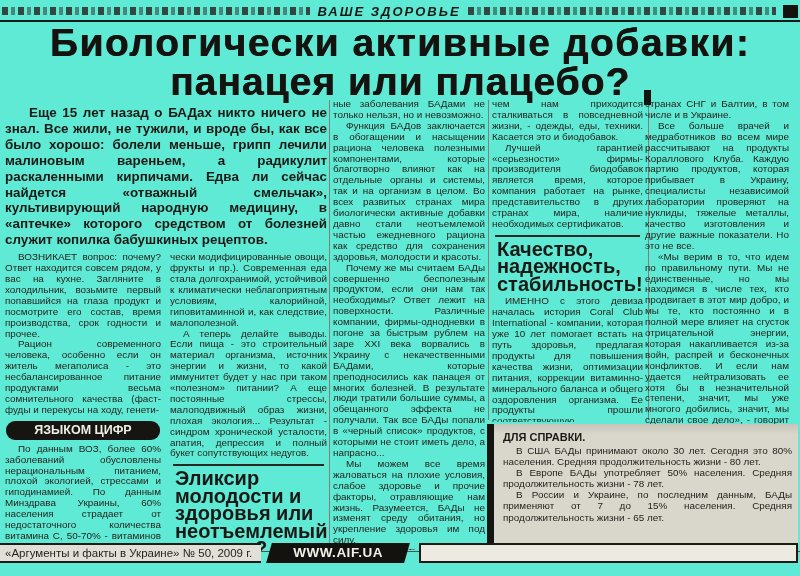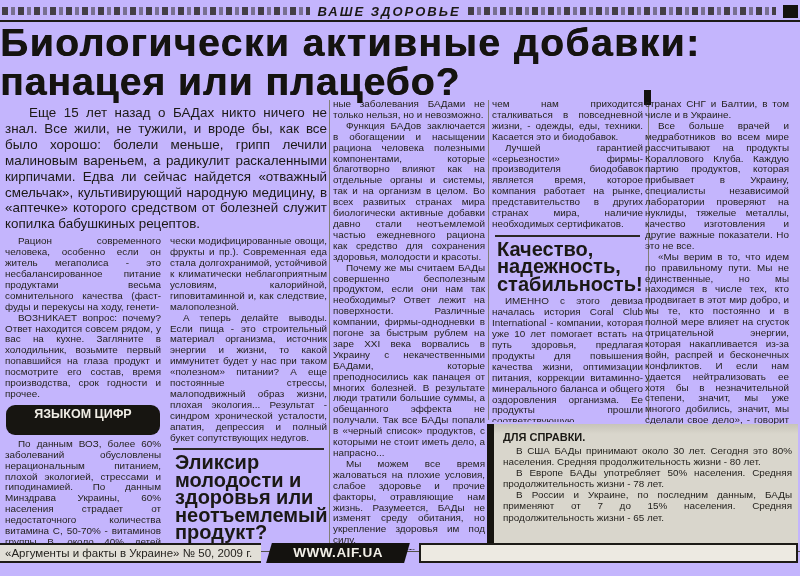--- a/index.html
+++ b/index.html
@@ -1,45 +1,45 @@
 <!DOCTYPE html>
 <html lang="ru"><head>
 <meta charset="utf-8">
 <style>
   html,body{margin:0;padding:0;}
   body{background:#b8b5ad;font-family:"Liberation Sans",sans-serif;}
-  .page{position:relative;width:800px;height:576px;background:#c4b5fd;overflow:hidden;color:#25231f;margin:0 auto;}
+  .page{position:relative;width:800px;height:576px;background:#5eead4;overflow:hidden;color:#25231f;margin:0 auto;}
 
   
   .kicker{position:absolute;top:3px;left:2px;right:2px;height:16px;display:flex;align-items:center;gap:7px;z-index:2;}
   .dashline{flex:1;height:8px;background:repeating-linear-gradient(90deg,rgba(45,42,38,.85) 0 6px,rgba(45,42,38,0) 6px 9px,rgba(45,42,38,.5) 9px 13px,rgba(45,42,38,0) 13px 16px);}
   .kicker-title{font-weight:bold;font-style:italic;font-size:13px;letter-spacing:2px;color:#1b1915;white-space:nowrap;}
   .corner{width:15px;height:13px;background:#14120f;}
   .top-rule{position:absolute;top:20px;left:0;width:800px;height:2px;background:#1d1b17;}
 
   
-  .headline{position:absolute;top:23px;left:0;width:800px;text-align:left;font-weight:bold;color:#151310;line-height:39px;z-index:1;}
+  .headline{position:absolute;top:23px;left:0;width:800px;text-align:center;font-weight:bold;color:#151310;line-height:39px;z-index:1;}
   .headline .l1{font-size:39px;letter-spacing:1.5px;text-shadow:.6px 0 0 #151310;}
   .headline .l2{font-size:39px;letter-spacing:1px;text-shadow:.6px 0 0 #151310;}
 
   
   .left-region{position:absolute;left:5px;top:105px;width:322px;height:447px;overflow:hidden;}
-  .lead{font-weight:normal;font-size:13.4px;line-height:15.9px;text-align:justify;text-indent:24px;color:#1b1915;}
+  .lead{font-weight:bold;font-size:13.4px;line-height:15.9px;text-align:justify;text-indent:24px;color:#1b1915;}
   .twocol{display:flex;gap:9px;margin-top:4px;}
   .subcol{width:157px;font-size:9.9px;line-height:10.9px;text-align:justify;}
 
   .p{margin:0;text-indent:13px;}
   .p.cont{text-indent:0;}
 
   .bodycol{position:absolute;font-size:9.9px;line-height:10.9px;text-align:justify;overflow:hidden;}
   .col3{left:333px;top:99px;width:152px;height:451px;}
   .col4{left:492px;top:99px;width:151px;height:323px;}
   .col5{left:645px;top:99px;width:144px;height:452px;}
 
-  .stats-title{background:#171511;color:#f0ede5;font-weight:bold;text-align:center;font-size:12.5px;line-height:19px;height:30px;border-radius:9px;margin:5px 1px 4px;}
+  .stats-title{background:#171511;color:#f0ede5;font-weight:bold;text-align:center;font-size:12.5px;line-height:19px;height:19px;border-radius:9px;margin:5px 1px 4px;}
   .subhead{font-weight:bold;font-size:20px;line-height:17.5px;text-align:left;text-indent:0;padding-left:5px;margin:2px 0 3px;color:#1b1915;}
   .divider{border:0;border-top:2px solid #2b2824;margin:5px 3px 4px;}
   .byline{text-align:right;font-weight:bold;font-size:11px;margin-top:4px;padding-right:2px;text-indent:0;}
 
   
   .vrule{position:absolute;width:1px;background:#827f76;z-index:0;}
   .vr1{left:329px;top:100px;height:448px;}
   .vr2{left:488px;top:100px;height:320px;}
   .vr3{left:648px;top:100px;height:320px;}
   .ink-mark{position:absolute;left:644px;top:90px;width:7px;height:15px;background:#14120f;}
@@ -78,22 +78,22 @@
   <div class="vrule vr1"></div>
   <div class="vrule vr2"></div>
   <div class="vrule vr3"></div>
   <div class="ink-mark"></div>
   <div class="hrule-bottom"></div>
 
   <div class="left-region">
     <div class="lead">Еще 15 лет назад о БАДах никто ничего не знал. Все жили, не тужили, и вроде бы, как все было хорошо: болели меньше, грипп лечили малиновым вареньем, а радикулит раскаленными кирпичами. Едва ли сейчас найдется «отважный смельчак», культивирующий народную медицину, в «аптечке» которого средством от болезней служит копилка бабушкиных рецептов.</div>
     <div class="twocol">
       <div class="subcol">
+        <p class="p">ВОЗНИКАЕТ вопрос: почему? Ответ находится совсем рядом, у вас на кухне. Загляните в холодильник, возьмите первый попавшийся на глаза продукт и посмотрите его состав, время производства, срок годности и прочее.</p>
         <p class="p">Рацион современного человека, особенно если он житель мегаполиса - это несбалансированное питание продуктами весьма сомнительного качества (фаст-фуды и перекусы на ходу, генети-</p>
-        <p class="p">ВОЗНИКАЕТ вопрос: почему? Ответ находится совсем рядом, у вас на кухне. Загляните в холодильник, возьмите первый попавшийся на глаза продукт и посмотрите его состав, время производства, срок годности и прочее.</p>
         <div class="stats-title">ЯЗЫКОМ ЦИФР</div>
         <p class="p">По данным ВОЗ, более 60% заболеваний обусловлены нерациональным питанием, плохой экологией, стрессами и гиподинамией. По данным Минздрава Украины, 60% населения страдает от недостаточного количества витамина С, 50-70% - витаминов группы В, около 40% детей раннего возраста и более 30% беременных женщин испытывают дефицит железа и других микроэлементов (йода, фтора, кальция).</p>
       </div>
       <div class="subcol">
         <p class="p cont">чески модифицированные овощи, фрукты и пр.). Современная еда стала долгохранимой, устойчивой к климатически неблагоприятным условиям, калорийной, гиповитаминной и, как следствие, малополезной.</p>
         <p class="p">А теперь делайте выводы. Если пища - это строительный материал организма, источник энергии и жизни, то какой иммунитет будет у нас при таком «полезном» питании? А еще постоянные стрессы, малоподвижный образ жизни, плохая экология... Результат - синдром хронической усталости, апатия, депрессия и полный букет сопутствующих недугов.</p>
         <hr class="divider">
         <div class="subhead">Эликсир молодости и здоровья или неотъемлемый продукт?</div>
 
       </div>

